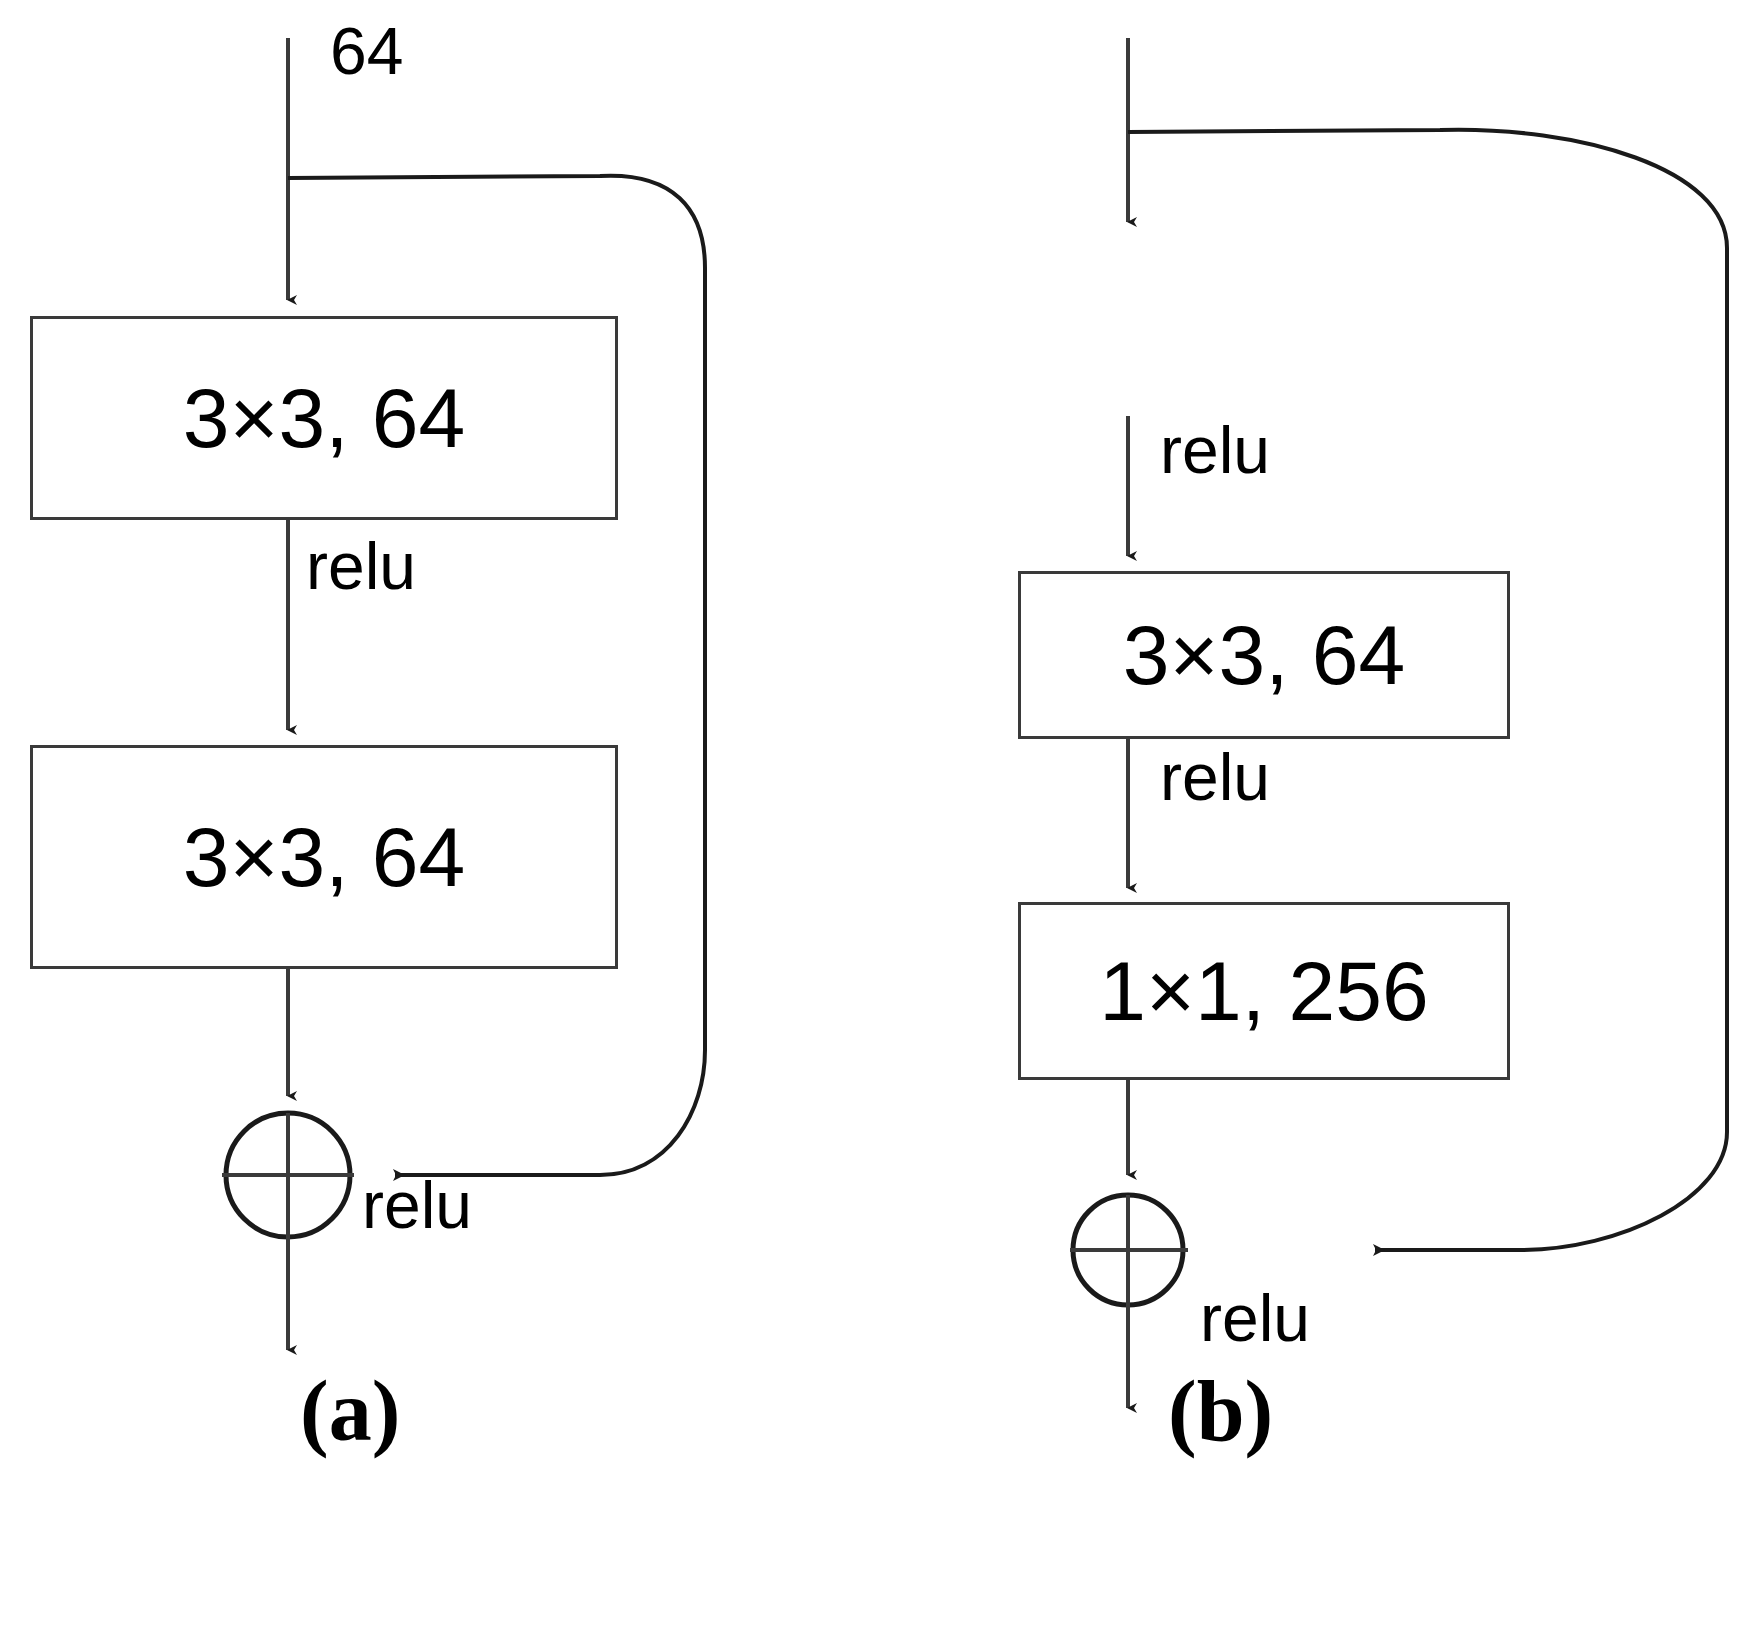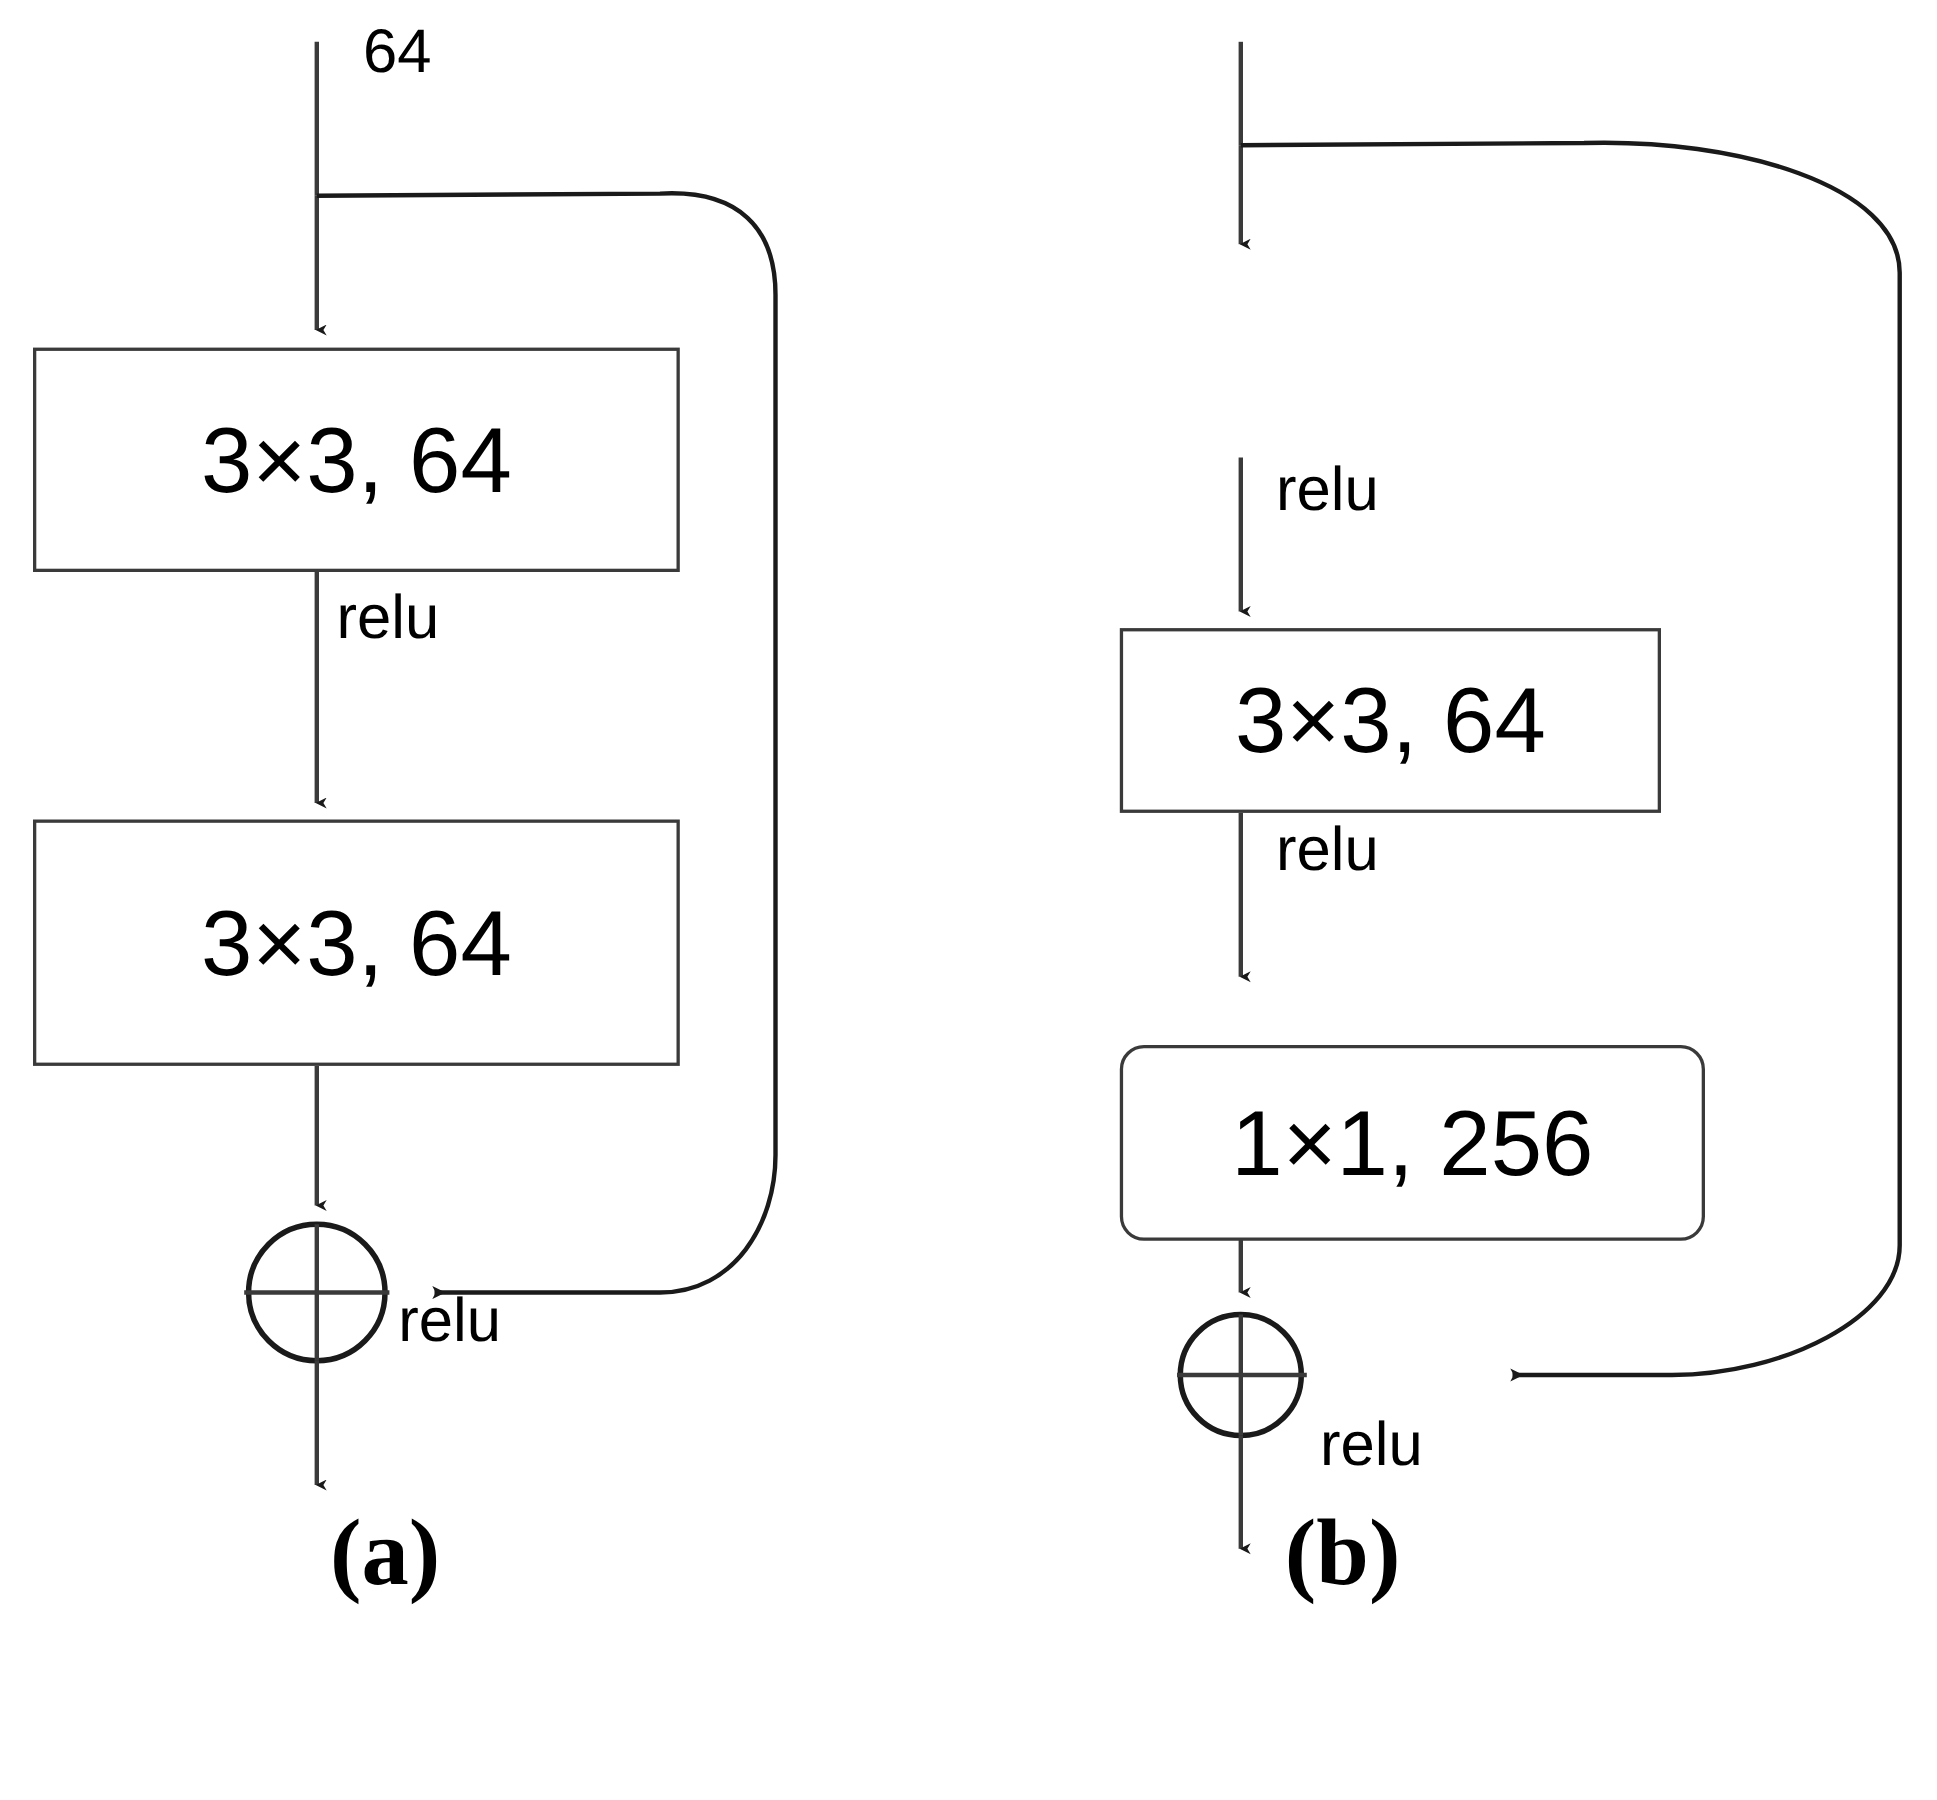--- a/index.html
+++ b/index.html
@@ -29,34 +29,34 @@
     color: #000000;
     font-family: "Liberation Sans", sans-serif;
     white-space: nowrap;
     line-height: 1;
   }
   .box-label {
     font-size: 84px;
     letter-spacing: 0px;
   }
   .flow-label {
-    font-size: 56px;
+    font-size: 66px;
   }
   .panel-label {
     font-family: "Liberation Serif", serif;
     font-weight: bold;
     font-size: 86px;
   }
   
   #box-a1 { left: 30px;  top: 316px;  width: 588px; height: 204px; }
   #box-a2 { left: 30px;  top: 745px;  width: 588px; height: 224px; }
   
   #box-b1 { left: 1018px; top: 238px;  width: 492px; height: 178px; }
   #box-b2 { left: 1018px; top: 571px;  width: 492px; height: 168px; }
-  #box-b3 { left: 1018px; top: 950px;  width: 532px; height: 178px; border-radius: 22px; }
+  #box-b3 { left: 1018px; top: 902px;  width: 492px; height: 178px; }
   .conv-box {
     position: absolute;
     border: 3px solid #3a3a3a;
     background: #ffffff;
     box-sizing: border-box;
     display: flex;
     align-items: center;
     justify-content: center;
   }
   .conv-box .box-label { position: static; }

